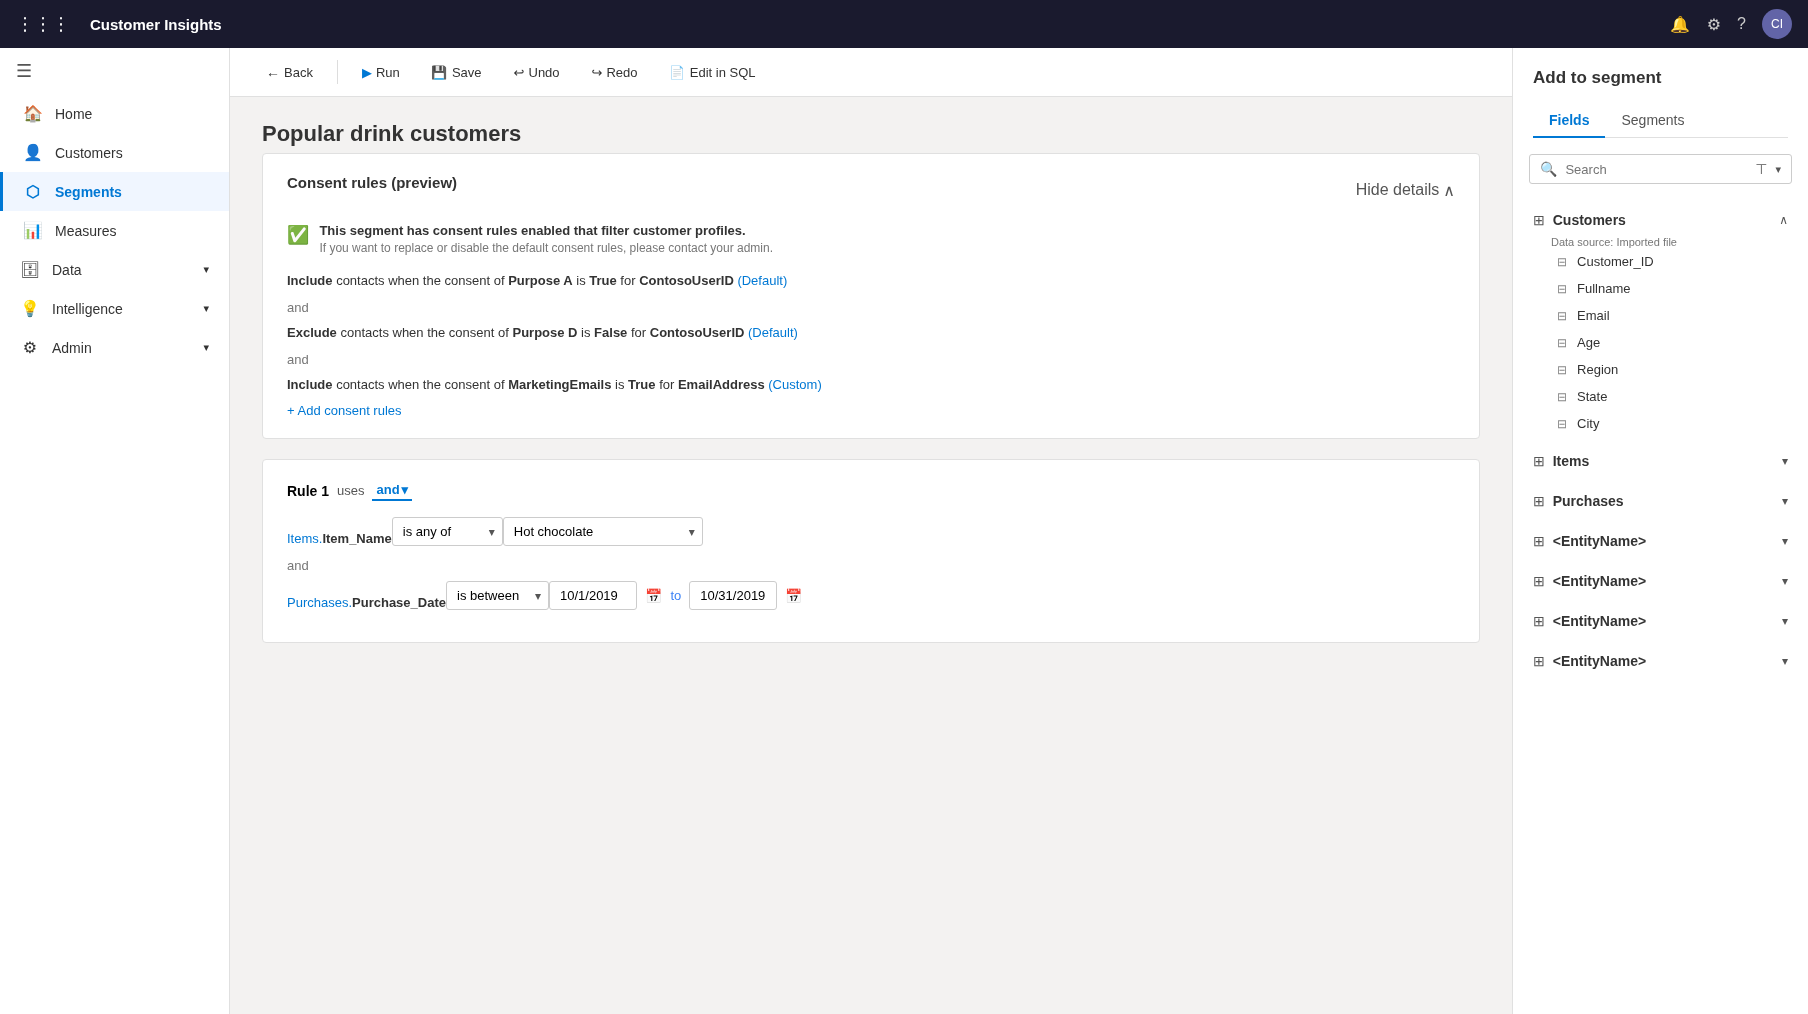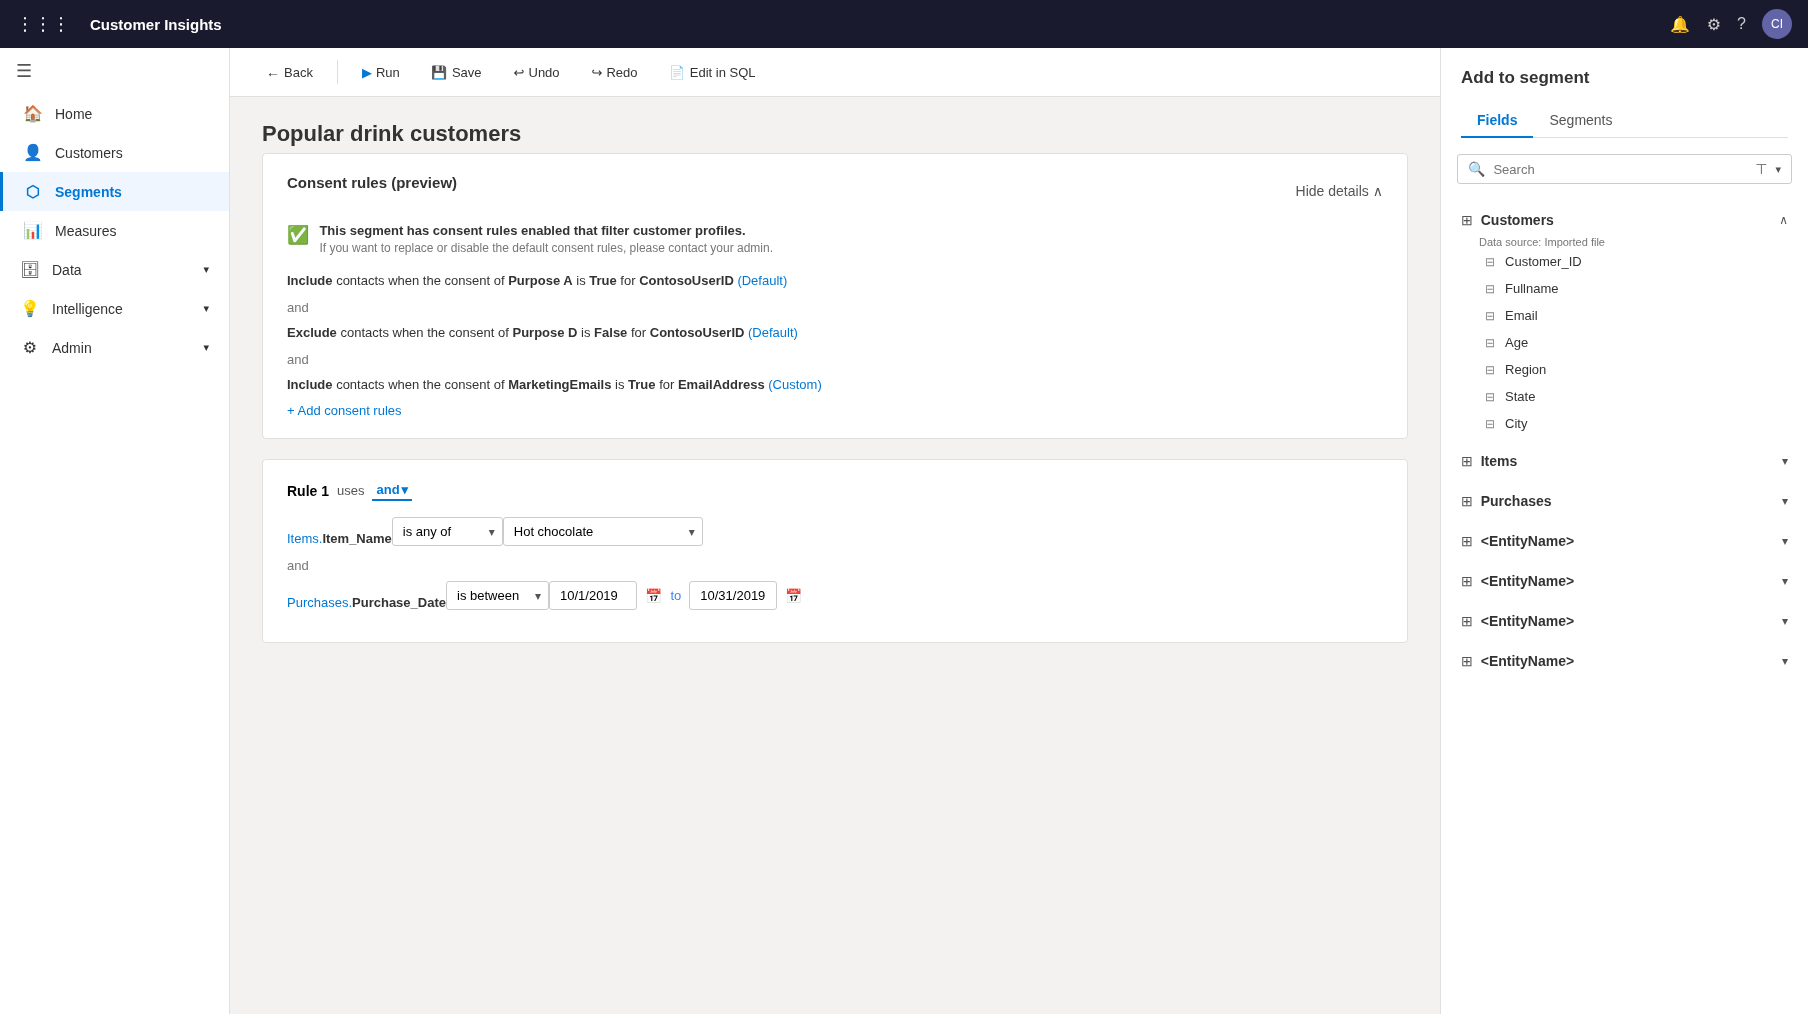--- a/index.html
+++ b/index.html
@@ -94,27 +94,27 @@
       background: #fff;
       border: 1px solid #e0e0e0;
       border-radius: 4px;
       margin-bottom: 20px;
       padding: 20px 24px;
     }
     .card-title { font-size: 15px; font-weight: 600; color: #333; margin-bottom: 16px; }
     .card-header { display: flex; align-items: center; justify-content: space-between; margin-bottom: 16px; }
     .hide-details-btn {
       display: flex;
-      align-items: flex-end;
+      align-items: flex-start;
       gap: 4px;
       background: none;
       border: none;
       cursor: pointer;
       color: #555;
-      font-size: 14px;
+      font-size: 16px;
     }
 
     
     .consent-notice {
       display: flex;
       align-items: flex-start;
       gap: 10px;
       margin-bottom: 16px;
     }
     .consent-icon { color: #0a7a3e; font-size: 18px; margin-top: 1px; }
@@ -226,21 +226,21 @@
       font-size: 13px;
       width: 88px;
     }
     .date-icon { color: #555; font-size: 14px; cursor: pointer; }
     .date-to { font-size: 13px; color: #3b82f6; }
 
     .rule-and { font-size: 13px; color: #777; margin-bottom: 8px; }
 
     
     .right-panel {
-      width: 368px;
+      width: 296px;
       background: #fff;
       border-left: 1px solid #e0e0e0;
       display: flex;
       flex-direction: column;
       flex-shrink: 0;
       overflow-y: auto;
     }
     .right-panel-header { padding: 20px 20px 0; }
     .right-panel-title { font-size: 17px; font-weight: 600; color: #333; margin-bottom: 16px; }
     .right-panel-tabs { display: flex; gap: 0; margin-bottom: 16px; border-bottom: 1px solid #e0e0e0; }

